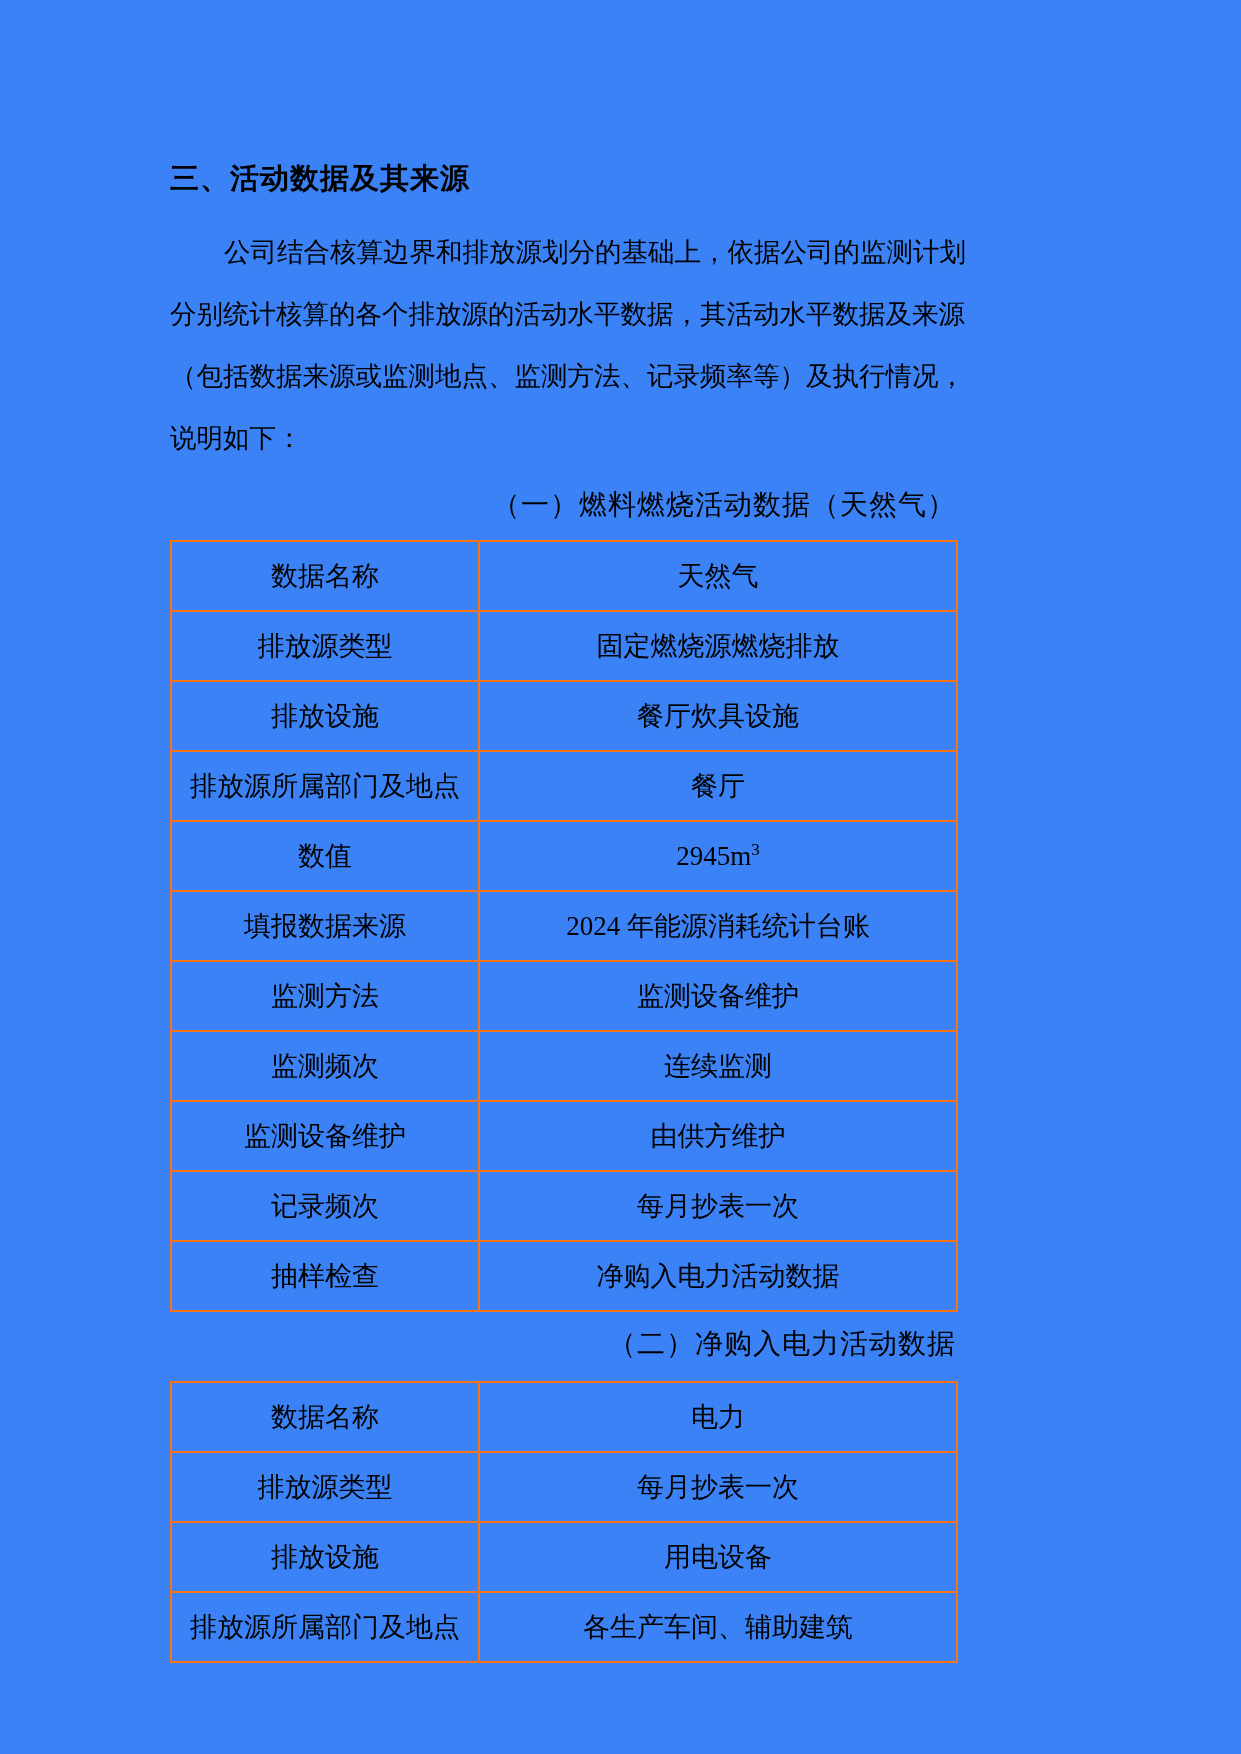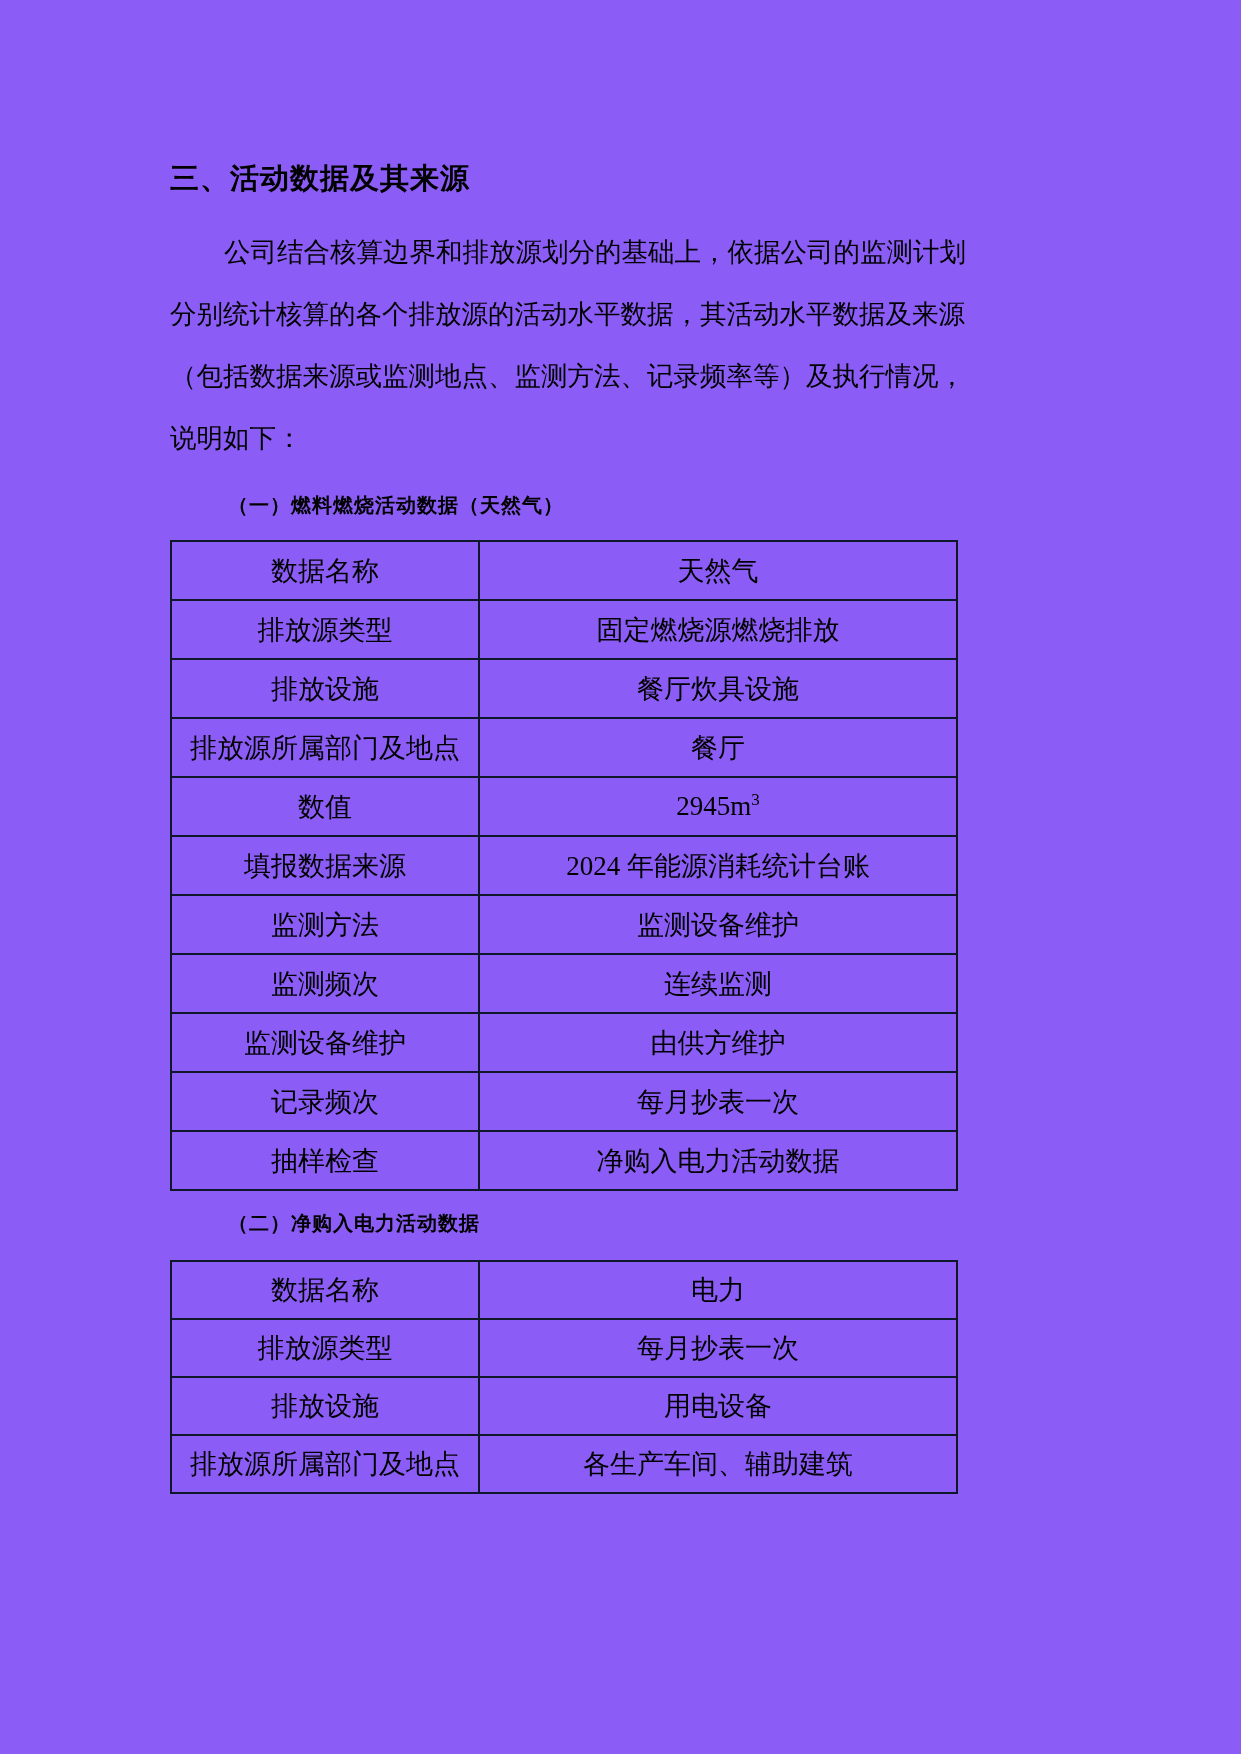--- a/index.html
+++ b/index.html
@@ -1,20 +1,20 @@
 <!DOCTYPE html>
 <html><head>
 <meta charset="utf-8">
 <style>
   html, body { margin: 0; padding: 0; background: #ffffff; }
   .page {
     position: relative;
     width: 1241px;
     height: 1754px;
-    background: #8b5cf6;
+    background: #3b82f6;
     color: #000000;
     font-family: "Liberation Serif", "DejaVu Serif", serif;
     overflow: hidden;
   }
   .content {
     position: absolute;
     left: 170px;
     top: 0;
     width: 786px;
   }
@@ -36,39 +36,40 @@
     white-space: nowrap;
     text-align: justify;
     text-align-last: justify;
   }
   .intro .line.first { text-indent: 54px; }
   .intro .line.last {
     text-align: left;
     text-align-last: left;
   }
   .sub-title {
-    font-size: 20px;
+    font-size: 28px;
     line-height: 36px;
-    font-weight: 700;
+    font-weight: 400;
     padding-left: 58px;
     letter-spacing: 1px;
+    text-align: right;
   }
   .sub-title.one { margin: 18px 0 17px 0; }
   .sub-title.two { margin: 14px 0 19px 0; }
   table.kv {
     border-collapse: collapse;
     width: 786px;
     table-layout: fixed;
   }
   table.kv td {
-    border: 2px solid #0f172a;
+    border: 2px solid #f97316;
     text-align: center;
     vertical-align: middle;
     font-size: 27px;
-    padding: 0;
+    padding: 16px;
     overflow: hidden;
   }
   table.kv col.c-label { width: 308px; }
   table.kv col.c-value { width: 478px; }
   table.t1 tr { height: 59px; }
   table.t2 tr { height: 58px; }
   sup.unit-sup {
     font-size: 17px;
     vertical-align: super;
     line-height: 0;

